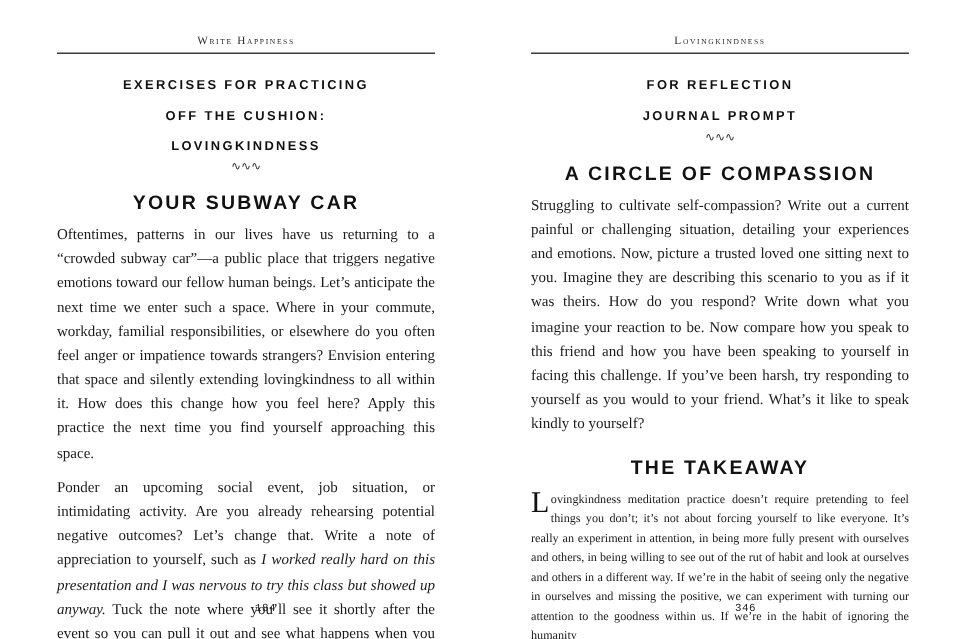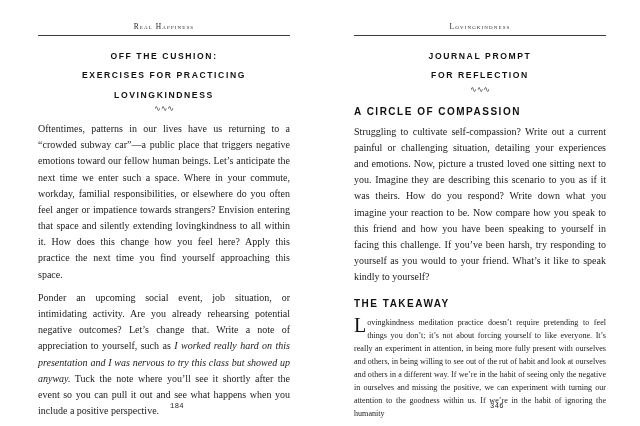--- a/index.html
+++ b/index.html
@@ -62,24 +62,24 @@
   }
   .ornament {
     text-align: center;
     font-size: 8px;
     letter-spacing: 0px;
     color: #333;
     margin: 3px 0 8px 0;
     line-height: 1;
   }
   .sub-title {
-    text-align: left;
+    text-align: center;
     font-family: "Liberation Sans", sans-serif;
     font-weight: bold;
-    font-size: 10px;
+    font-size: 13px;
     letter-spacing: 1.5px;
     color: #111;
     margin: 12px 0 7px 0;
     text-transform: uppercase;
   }
 
   p.body {
     font-family: Liberation Serif, serif;
     font-size: 10px;
     line-height: 1.62;
@@ -122,41 +122,42 @@
     color: #222;
     letter-spacing: 0.4px;
   }
 </style>
 </head>
 <body>
 
 <div class="spread">
 
   <div class="page left">
-    <div class="running-head">Real Happiness</div>
+    <div class="running-head">Write Happiness</div>
     <hr class="rule">
 
+    <div class="sec-title">EXERCISES FOR PRACTICING</div>
     <div class="sec-title big">OFF THE CUSHION:</div>
-    <div class="sec-title">EXERCISES FOR PRACTICING</div>
     <div class="sec-title">LOVINGKINDNESS</div>
     <div class="ornament">∿∿∿</div>
 
+    <div class="sub-title">YOUR SUBWAY CAR</div>
     <p class="body">Oftentimes, patterns in our lives have us returning to a “crowded subway car”—a public place that triggers negative emotions toward our fellow human beings. Let’s anticipate the next time we enter such a space. Where in your commute, workday, familial responsibilities, or elsewhere do you often feel anger or impatience towards strangers? Envision entering that space and silently extending lovingkindness to all within it. How does this change how you feel here? Apply this practice the next time you find yourself approaching this space.</p>
 
     <p class="body"><span>Ponder an upcoming social event, job situation, or intimidating activity. Are you already rehearsing potential negative outcomes? Let’s change that. Write a note of appreciation to yourself, such as </span><span class="it">I worked really hard on this presentation and I was nervous to try this class but showed up anyway.</span><span> Tuck the note where you’ll see it shortly after the event so you can pull it out and see what happens when you include a positive perspective.</span></p>
 
     <div class="folio">184</div>
   </div>
 
   <div class="page right">
     <div class="running-head">Lovingkindness</div>
     <hr class="rule">
 
+    <div class="sec-title">FOR REFLECTION</div>
     <div class="sec-title big">JOURNAL PROMPT</div>
-    <div class="sec-title">FOR REFLECTION</div>
     <div class="ornament">∿∿∿</div>
 
     <div class="sub-title">A CIRCLE OF COMPASSION</div>
     <p class="body">Struggling to cultivate self-compassion? Write out a current painful or challenging situation, detailing your experiences and emotions. Now, picture a trusted loved one sitting next to you. Imagine they are describing this scenario to you as if it was theirs. How do you respond? Write down what you imagine your reaction to be. Now compare how you speak to this friend and how you have been speaking to yourself in facing this challenge. If you’ve been harsh, try responding to yourself as you would to your friend. What’s it like to speak kindly to yourself?</p>
 
     <div class="sub-title">THE TAKEAWAY</div>
     <p class="dropcap-para"><span class="dropcap">L</span><span>ovingkindness meditation practice doesn’t require pretending to feel things you don’t; it’s not about forcing yourself to like everyone. It’s really an experiment in attention, in being more fully present with ourselves and others, in being willing to see out of the rut of habit and look at ourselves and others in a different way. If we’re in the habit of seeing only the negative in ourselves and missing the positive, we can experiment with turning our attention to the goodness within us. If we’re in the habit of ignoring the humanity</span></p>
 
     <div class="folio">346</div>
   </div>

